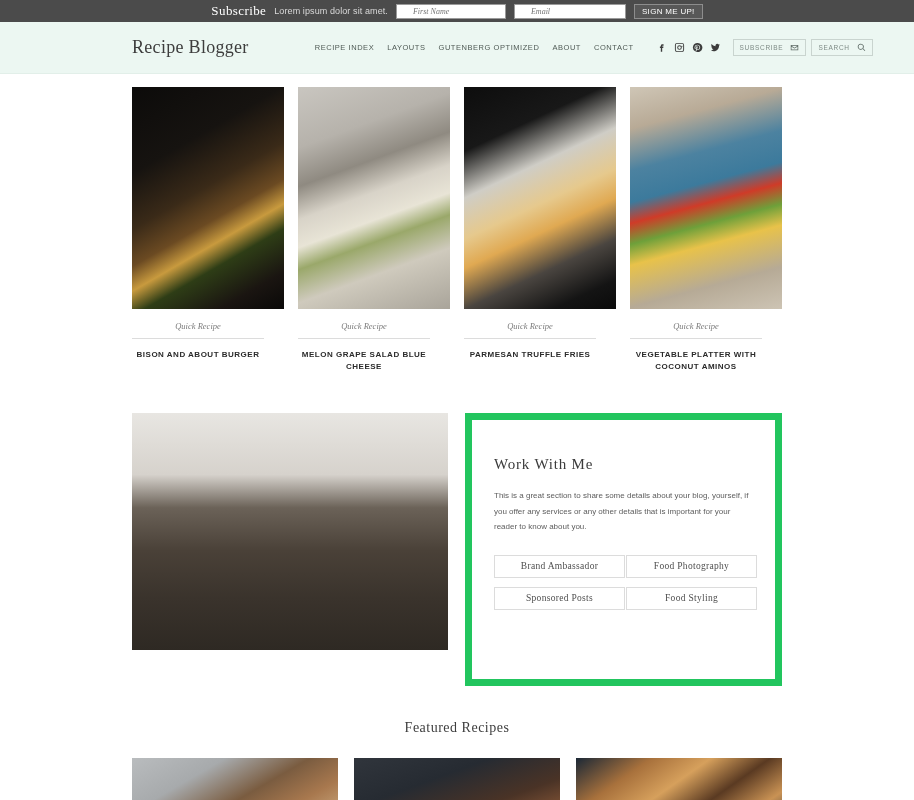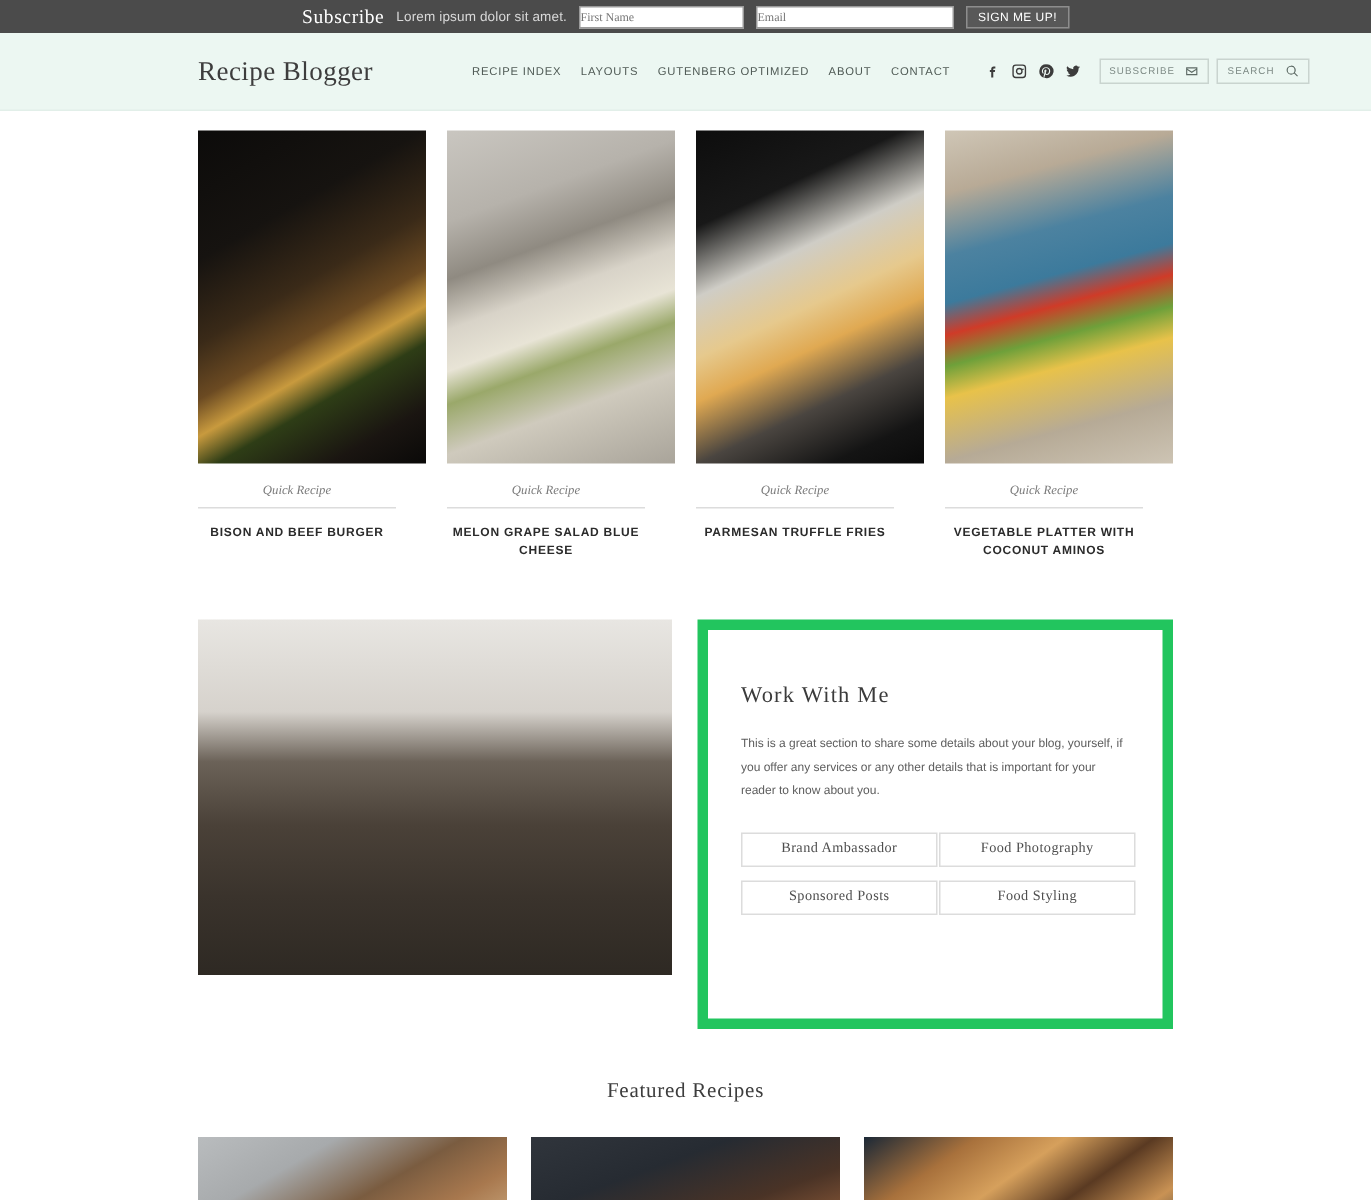--- a/index.html
+++ b/index.html
@@ -28,27 +28,28 @@
   .topbar-text {
     font-size: 9px;
     color: #d9d9d9;
     letter-spacing: .1px;
   }
   .topbar-input {
     height: 15px;
     border: 1px solid #9a9a9a;
     background: #ffffff;
     font-family: "Liberation Serif", serif;
+    font-style: italic;
     font-size: 8px;
     color: #6e6e6e;
-    padding: 0 0;
+    padding: 0 16px;
     outline: none;
   }
   .topbar-input.fn { width: 110px; }
-  .topbar-input.em { width: 132px; }
+  .topbar-input.em { width: 112px; }
   .topbar-btn {
     height: 15px;
     padding: 0 7px;
     background: #585858;
     border: 1px solid #8d8d8d;
     color: #ffffff;
     font-size: 8px;
     letter-spacing: .3px;
     cursor: pointer;
     line-height: 13px;
@@ -273,21 +274,21 @@
     </svg>
   </div>
 </div>
 
 <div class="wrap">
 
   <div class="grid4">
     <div class="card">
       <div class="card-img" style="background-image:linear-gradient(150deg,#0c0b0a 0%,#161310 28%,#3a2a18 46%,#6b4a22 58%,#c89a3e 66%,#2e3d16 74%,#1a1511 88%,#0a0908 100%);"></div>
       <div class="card-cat">Quick Recipe</div>
-      <div class="card-title">BISON AND BEEF BURGER</div>
+      <div class="card-title">BISON AND ABOUT BURGER</div>
     </div>
 
     <div class="card">
       <div class="card-img" style="background-image:linear-gradient(160deg,#c9c6c0 0%,#b6b2ab 22%,#8f8a81 36%,#d8d3c8 48%,#e8e4d6 58%,#9aa86a 66%,#cfcabd 78%,#a9a49a 100%);"></div>
       <div class="card-cat">Quick Recipe</div>
       <div class="card-title">MELON GRAPE SALAD BLUE CHEESE</div>
     </div>
 
     <div class="card">
       <div class="card-img" style="background-image:linear-gradient(155deg,#0d0d0d 0%,#181818 22%,#cfcdc6 38%,#e6c98d 52%,#e0a952 62%,#4a4540 76%,#141414 90%,#0a0a0a 100%);"></div>

